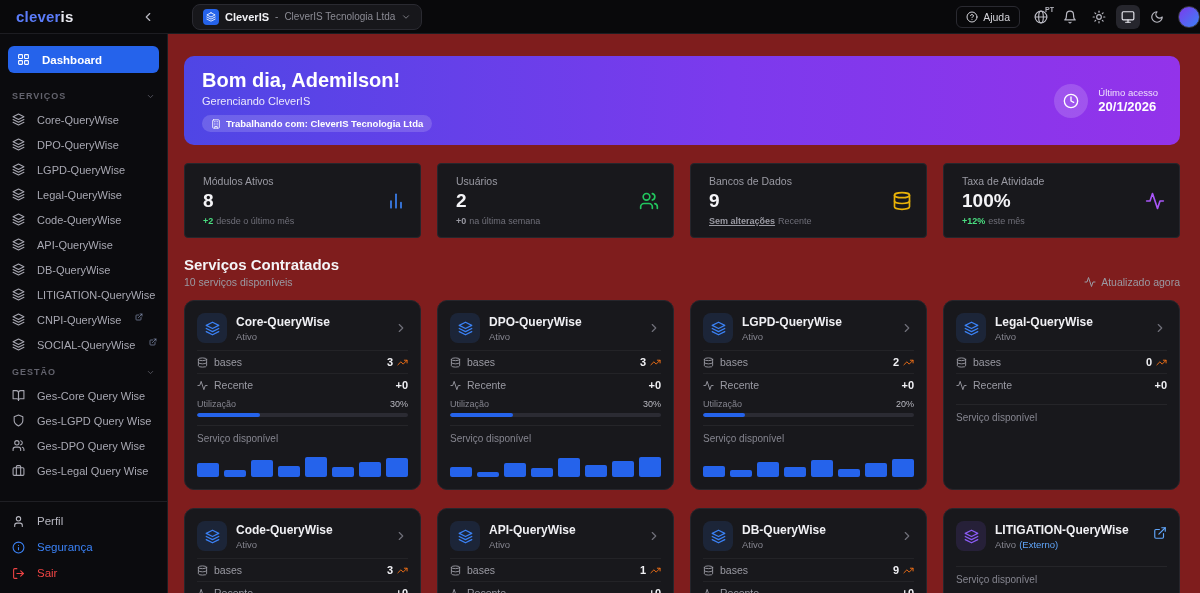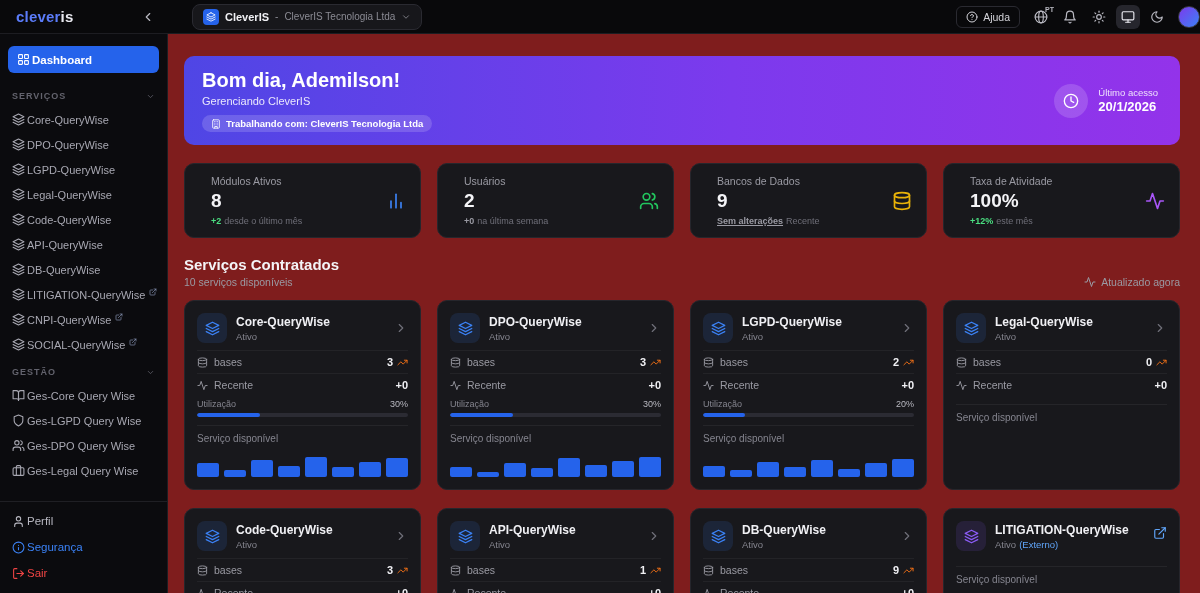--- a/index.html
+++ b/index.html
@@ -35,21 +35,21 @@
   .lang{position:relative}
   .lang .sup{position:absolute;top:1px;right:-1px;font-size:7px;color:#b9b9c2;font-weight:bold}
   .avatar{width:22px;height:22px;border-radius:50%;margin-left:4px;cursor:pointer;
     background:linear-gradient(135deg,#7c3aed,#3b82f6);border:1px solid #3a3a42}
 
   
   .shell{display:flex;flex:1;min-height:0}
   .sidebar{width:168px;flex:0 0 auto;background:#0b0b0e;border-right:1px solid #1d1d22;
     display:flex;flex-direction:column;padding-top:12px}
   .side-nav{flex:1;min-height:0;overflow:hidden}
-  .side-item{display:flex;align-items:center;gap:2px;color:#a8a8b2;font-size:11px;
+  .side-item{display:flex;align-items:center;gap:12px;color:#a8a8b2;font-size:11px;
     padding:6px 12px;cursor:pointer;white-space:nowrap;overflow:hidden}
   .side-item .ico{display:flex;flex:0 0 auto}
   .side-item .ico svg{width:13px;height:13px}
   .side-item.active{background:#2563eb;color:#fff;margin:0 8px 8px;border-radius:6px;
     padding:7px 9px;font-weight:bold;font-size:11.5px}
   .side-section{display:flex;align-items:center;justify-content:space-between;color:#63636d;
     font-size:9px;letter-spacing:1px;font-weight:bold;padding:10px 12px 6px;cursor:pointer}
   .side-section svg{width:9px;height:9px}
   .ext{display:flex;margin-left:2px;transform:translateY(-3px);color:#8b98b8}
   .ext svg{width:8px;height:8px}
@@ -68,22 +68,22 @@
     border-radius:999px;padding:3px 9px;font-size:9.5px;color:#fff;font-weight:bold}
   .hero-badge svg{width:10px;height:10px}
   .hero-right{display:flex;align-items:center;gap:10px;color:#fff;margin-right:4px}
   .hero-clock{width:34px;height:34px;border-radius:50%;background:rgba(255,255,255,.16);
     display:flex;align-items:center;justify-content:center}
   .hero-clock svg{width:16px;height:16px}
   .hero-access-label{font-size:9.5px;opacity:.85}
   .hero-access-value{font-size:13px;font-weight:bold;margin-top:1px}
 
   .stats{display:grid;grid-template-columns:repeat(4,1fr);gap:16px;margin-bottom:18px}
-  .stat-card{position:relative;background:#18181c;border:1px solid #26262c;border-radius:10px;
-    padding:11px 26px}
+  .stat-card{position:relative;background:#18181c;border:1px solid #26262c;border-radius:4px;
+    padding:11px 18px}
   .stat-label{font-size:10.5px;color:#9a9aa3}
   .stat-value{font-size:19px;font-weight:bold;color:#f4f4f7;margin:3px 0 4px}
   .stat-delta{font-size:9px;color:#6f6f79}
   .stat-delta .d{margin-right:3px;font-weight:bold}
   .stat-ico{position:absolute;right:14px;top:50%;transform:translateY(-50%)}
   .stat-ico svg{width:20px;height:20px}
 
   .svc-header{display:flex;justify-content:space-between;align-items:flex-end;margin-bottom:12px}
   .svc-title{font-size:15px;font-weight:bold;color:#f4f4f7}
   .svc-sub{font-size:10.5px;color:#9a9aa3;margin-top:3px}

